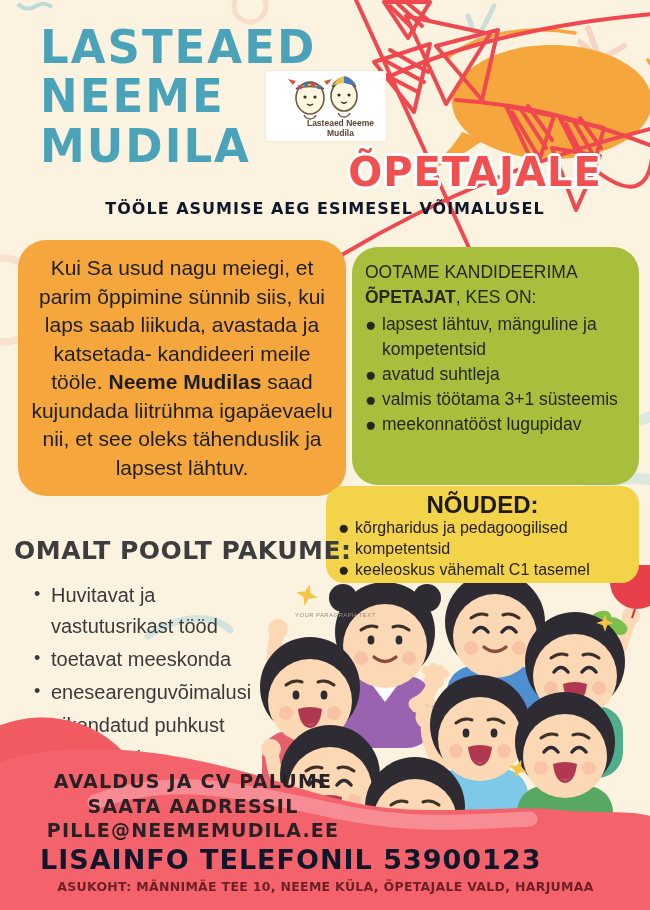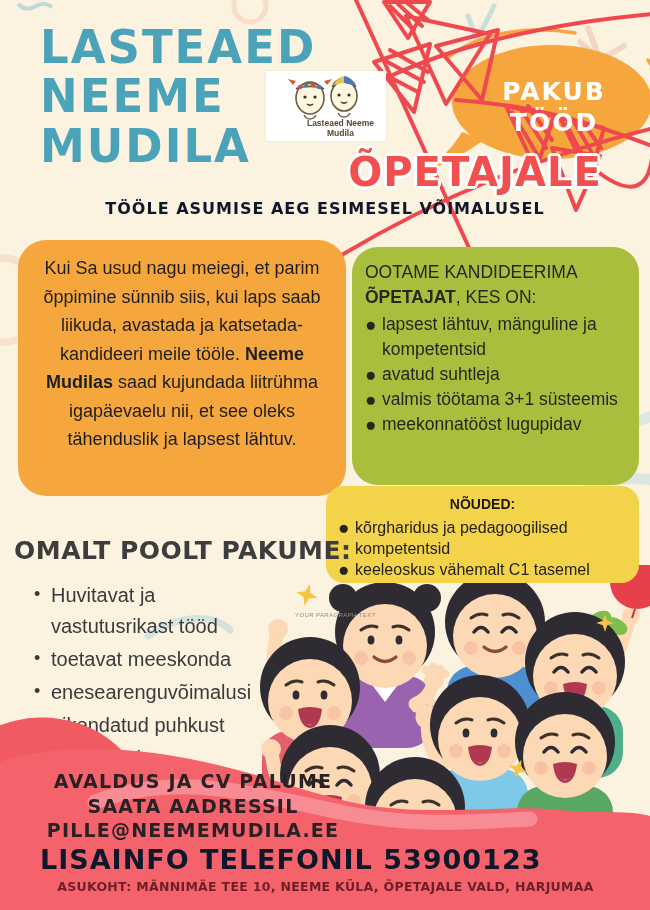--- a/index.html
+++ b/index.html
@@ -18,30 +18,30 @@
   .logo-caption{position:absolute;left:0;right:0;bottom:3px;font-size:8.5px;color:#5A4632;font-weight:bold;padding-left:29px;}
   .bubble-text{left:468px;top:76px;width:172px;text-align:center;color:#ffffff;
                font-family:"DejaVu Sans",sans-serif;font-weight:800;font-size:25px;line-height:31px;letter-spacing:2px;}
   .role{left:310px;top:149px;width:330px;text-align:center;color:#F2504E;
         font-family:"DejaVu Sans",sans-serif;font-weight:800;font-size:40px;letter-spacing:1px;
         text-shadow:-2px -2px 0 #fff,2px -2px 0 #fff,-2px 2px 0 #fff,2px 2px 0 #fff,3px 0 0 #fff,-3px 0 0 #fff,0 3px 0 #fff,0 -3px 0 #fff;}
   .subheading{left:0;top:199px;width:650px;text-align:center;color:#0f172a;
               font-family:"DejaVu Sans",sans-serif;font-weight:bold;font-size:16px;letter-spacing:1px;}
 
   .intro-box{left:18px;top:240px;width:302px;height:228px;background:#F5A73E;border-radius:28px;
-             padding:14px 13px;text-align:center;color:#1E1E1E;font-size:18px;line-height:28.5px;}
+             padding:14px 13px;text-align:center;color:#1E1E1E;font-size:21px;line-height:28.5px;}
   .cand-box{left:352px;top:247px;width:261px;height:212px;background:#A9BE3C;border-radius:26px;
             padding:13px 13px;color:#27271F;font-size:17.5px;line-height:25px;}
   .cand-header{text-align:left;}
   ul.blist{list-style:none;margin:2px 0 0 0;padding:0;}
   ul.blist li{position:relative;padding-left:17px;}
   ul.blist li .dot{position:absolute;left:0;top:0;font-size:19px;}
   .req-box{left:326px;top:486px;width:289px;height:81px;background:#F3D34A;border-radius:18px;
            padding:8px 12px;color:#27221A;font-size:16px;line-height:21px;}
-  .req-header{text-align:center;font-weight:bold;font-size:14px;margin-bottom:1px;color:#1F1A12;}
+  .req-header{text-align:center;font-weight:bold;font-size:24px;margin-bottom:1px;color:#1F1A12;}
 
   .offer-header{left:14px;top:536px;color:#3D3D3D;font-family:"DejaVu Sans",sans-serif;
                 font-weight:800;font-size:25px;letter-spacing:0.5px;}
   .offer-list{left:34px;top:580px;width:225px;color:#3A3A3A;font-size:20px;line-height:31px;}
   .offer-list ul{list-style:none;margin:0;padding:0;}
   .offer-list li{position:relative;padding-left:17px;margin-bottom:2px;}
   .offer-list li .dot{position:absolute;left:0;top:-1px;font-size:18px;}
 
   .tiny-note{left:295px;top:612px;font-size:6px;color:#9A8F85;letter-spacing:0.4px;}
 
@@ -251,24 +251,20 @@
           <circle cx="49" cy="26" r="1.6"></circle>
         <circle cx="73" cy="24" r="1.6"></circle>
           <circle cx="83" cy="24" r="1.6"></circle>
       </g>
       <path d="M41,33 q3,2.5 6,0 M75,31 q3,2.5 6,0" stroke="#3A2F1E" stroke-width="1.3" fill="none"></path>
       <path d="M38,44 q2,4 6,4 M50,44 q-2,4 -6,4 M72,42 q2,4 6,4 M84,42 q-2,4 -6,4" stroke="#6B5B40" stroke-width="1.4" fill="none"></path>
     </svg>
     <div class="logo-caption">Lasteaed Neeme Mudila</div>
   </div>
 
-  <div class="abs bubble-text z3">
-    <div>PAKUB</div>
-    <div>TÖÖD</div>
-  </div>
 
   <div class="abs role z3">ÕPETAJALE</div>
   <div class="abs subheading z3">TÖÖLE ASUMISE AEG ESIMESEL VÕIMALUSEL</div>
 
   <div class="abs intro-box z3">
     <span>Kui Sa usud nagu meiegi, et parim õppimine sünnib siis, kui laps saab liikuda, avastada ja katsetada- kandideeri meile tööle. </span><b>Neeme Mudilas</b><span> saad kujundada liitrühma igapäevaelu nii, et see oleks tähenduslik ja lapsest lähtuv.</span>
   </div>
 
   <div class="abs cand-box z3">
     <div class="cand-header">

